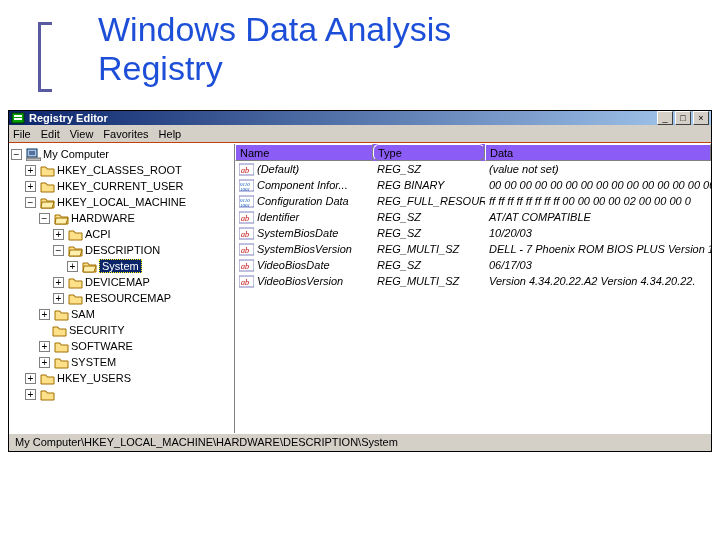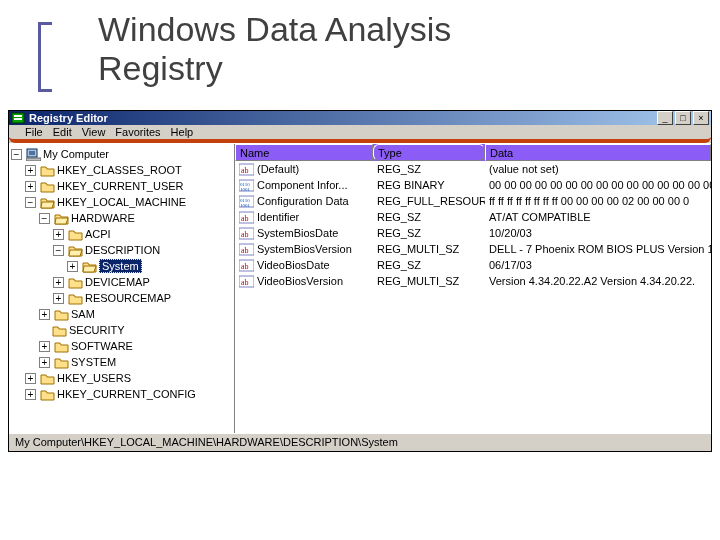--- a/index.html
+++ b/index.html
@@ -23,21 +23,21 @@
     top: 22px;
     width: 14px;
     height: 70px;
     border-left: 3px solid #5a5aa0;
     border-bottom: 3px solid #5a5aa0;
     border-top: 3px solid #5a5aa0;
   }
   .slide-title {
     font-family: Verdana, Arial, sans-serif;
     font-size: 34px;
-    color: #404040;
+    color: #1d4ed8;
     line-height: 1.15;
     margin-left: 38px;
   }
   .app-window {
     margin: 0 8px;
     border: 1px solid #000;
     background: #d4d0c8;
     font-size: 11px;
   }
   .titlebar {
@@ -62,24 +62,23 @@
     border-right-color: #404040;
     border-bottom-color: #404040;
     font-size: 9px; line-height: 12px; text-align: center;
     color: #000;
   }
   .menubar {
     height: 18px;
     background: #d4d0c8;
     display: flex;
     align-items: center;
-    padding: 0 16px;
+    padding: 0 4px;
     gap: 10px;
-    border-bottom: 4px solid #c2410c;
-    border-radius: 6px;
+    border-bottom: 1px solid #c2410c;
   }
   .menubar span { text-decoration: none; }
   .client {
     display: flex;
     background: #fff;
     height: 290px;
     border-top: 1px solid #fff;
   }
   .tree {
     width: 226px;
@@ -135,20 +134,21 @@
     border-right-color: #808080;
     border-bottom-color: #808080;
     padding-left: 4px;
     display: flex; align-items: center;
     font-size: 11px;
   }
   .lv-body { overflow: auto; flex: 1; }
   .lv-row {
     display: flex;
     height: 16px;
+    font-style: italic;
   }
   .lv-cell {
     padding-left: 4px;
     white-space: nowrap;
     overflow: hidden;
     text-overflow: clip;
     display: flex; align-items: center; gap: 3px;
   }
   .col-name { width: 138px; }
   .col-type { width: 112px; border-radius: 6px; }
@@ -351,21 +351,20 @@
           </span>
         <span>HKEY_USERS</span>
       </div>
       <div class="tree-row indent1">
         <span class="exp">+</span>
         <span class="folder-icon">
             <svg width="15" height="13" viewBox="0 0 15 13">
               <path d="M1 3h5l1 2h7v7H1z" fill="#ffe08a" stroke="#a07000"></path>
             </svg>
           </span>
-        <span>HKEY_CURRENT_CONFIG</span>
       </div>
     </div>
 
     <div class="listview">
       <div class="lv-header">
         <div class="lv-hcell col-name">Name</div>
         <div class="lv-hcell col-type">Type</div>
         <div class="lv-hcell col-data">Data</div>
       </div>
       <div class="lv-body" id="lv-body">

